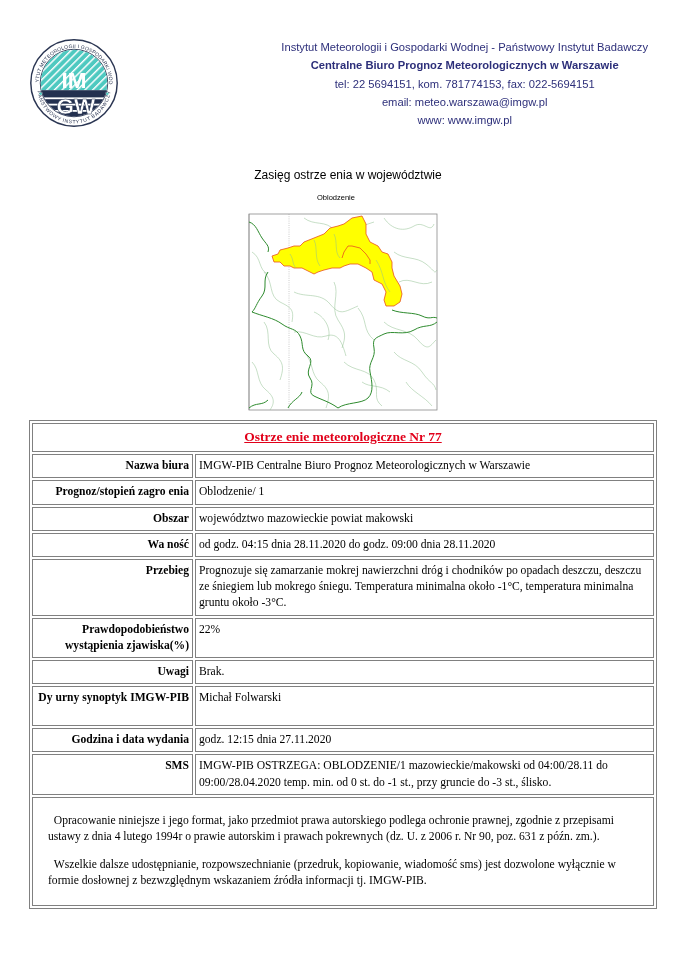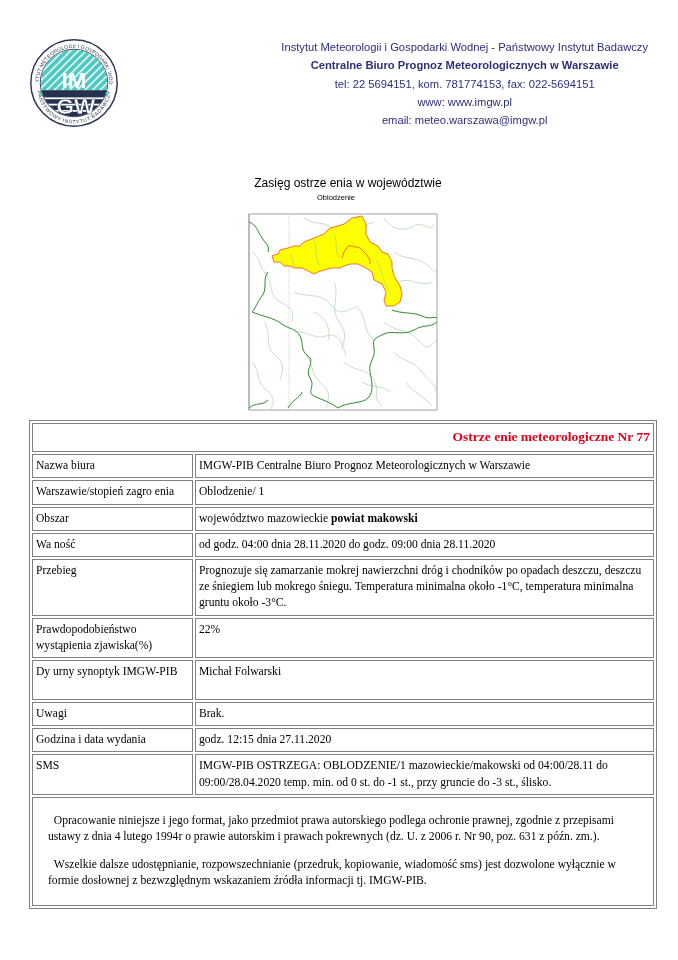--- a/index.html
+++ b/index.html
@@ -1,27 +1,27 @@
 <!DOCTYPE html>
 <html><head>
 <meta charset="utf-8">
 <style>
   html, body { margin: 0; padding: 0; background: #ffffff; }
   body { width: 678px; height: 960px; position: relative; overflow: hidden; font-family: "Liberation Sans", sans-serif; }
   .logo { position: absolute; left: 29px; top: 38px; width: 90px; height: 90px; }
   .header { position: absolute; right: 30px; top: 38px; text-align: center; font-family: "Liberation Sans", sans-serif; font-size: 11.2px; line-height: 18.3px; color: #2d2f7a; }
   .header .bold { font-weight: bold; }
-  .section-title { position: absolute; top: 176px; left: 0; width: 678px; text-align: center; font-size: 12px; color: #000; padding-left: 18px; box-sizing: border-box; }
+  .section-title { position: absolute; top: 168px; left: 0; width: 678px; text-align: center; font-size: 12px; color: #000; padding-left: 18px; box-sizing: border-box; }
   .map-title { position: absolute; top: 193px; left: 0; width: 668px; text-align: center; font-size: 7.5px; color: #000; padding-left: 4px; box-sizing: border-box; }
   .map { position: absolute; left: 234px; top: 212px; width: 204px; height: 200px; }
   table.warn { position: absolute; left: 29px; top: 420px; width: 628px; border-collapse: separate; border-spacing: 2px; border: 1px solid #808080; font-family: "Liberation Serif", serif; font-size: 11.6px; color: #000; }
   table.warn td { border: 1px solid #808080; padding: 3px 3px 3px 3px; vertical-align: top; line-height: 16.2px; }
-  table.warn td.lbl { width: 153px; font-weight: normal; }
-  table.warn td.head { text-align: right; color: #e1001a; font-weight: bold; font-size: 13.5px; padding: 5px 3px 6px; }
-  .b { font-weight: bold; }
+  table.warn td.lbl { width: 153px; font-weight: bold; text-align: right; }
+  table.warn td.head { text-align: center; color: #e1001a; font-weight: bold; font-size: 13.5px; padding: 5px 3px 6px; text-decoration: underline; }
+  .b { font-weight: normal; }
   .footer-cell { line-height: 16.6px; }
   .footer-cell p { margin: 12px; }
 </style>
 </head>
 <body>
 
 <svg class="logo" viewBox="0 0 100 100">
   <defs>
     <clipPath id="inner">
         <circle cx="50" cy="50" r="37"></circle>
@@ -51,22 +51,22 @@
     <textPath href="#ringBot" startOffset="50%" text-anchor="middle">PAŃSTWOWY INSTYTUT BADAWCZY</textPath>
   </text>
   <circle cx="13" cy="62" r="1.4" fill="#4ec9c0"></circle>
   <circle cx="87" cy="62" r="1.4" fill="#4ec9c0"></circle>
 </svg>
 
 <div class="header">
   <div>Instytut Meteorologii i Gospodarki Wodnej - Państwowy Instytut Badawczy</div>
   <div class="bold">Centralne Biuro Prognoz Meteorologicznych w Warszawie</div>
   <div>tel: 22 5694151, kom. 781774153, fax: 022-5694151</div>
+  <div>email: meteo.warszawa@imgw.pl</div>
   <div>www: www.imgw.pl</div>
-  <div>email: meteo.warszawa@imgw.pl</div>
 </div>
 
 <div class="section-title">Zasięg ostrze  enia w województwie</div>
 <div class="map-title">Oblodzenie</div>
 
 <svg class="map" viewBox="0 0 204 200">
   <rect x="15" y="2" width="188" height="196" fill="#ffffff" stroke="#8a8a8a" stroke-width="0.8"></rect>
 
   <g fill="#888" font-size="3.5" font-family="Liberation Sans, sans-serif">
     <line x1="15" y1="2" x2="15" y2="198" stroke="#8a8a8a" stroke-width="0.6"></line>
@@ -123,46 +123,46 @@
 <table class="warn">
   <tbody>
       <tr>
     <td class="head" colspan="2" style="color: rgb(225, 0, 26);">Ostrze  enie meteorologiczne Nr 77</td>
   </tr>
   <tr>
     <td class="lbl">Nazwa biura</td>
     <td>IMGW-PIB Centralne Biuro Prognoz Meteorologicznych w Warszawie</td>
   </tr>
   <tr>
-    <td class="lbl">Warszawie/stopień zagro  enia</td>
+    <td class="lbl">Prognoz/stopień zagro  enia</td>
     <td>Oblodzenie/ 1</td>
   </tr>
   <tr>
     <td class="lbl">Obszar</td>
     <td><span>województwo mazowieckie </span><span class="b">powiat makowski</span></td>
   </tr>
   <tr>
     <td class="lbl">Wa  ność</td>
-    <td>od godz. 04:00 dnia 28.11.2020 do godz. 09:00 dnia 28.11.2020</td>
+    <td>od godz. 04:15 dnia 28.11.2020 do godz. 09:00 dnia 28.11.2020</td>
   </tr>
   <tr>
     <td class="lbl">Przebieg</td>
     <td>Prognozuje się zamarzanie mokrej nawierzchni dróg i chodników po opadach deszczu, deszczu ze śniegiem lub mokrego śniegu. Temperatura minimalna około -1°C, temperatura minimalna gruntu około -3°C.</td>
   </tr>
   <tr>
     <td class="lbl">Prawdopodobieństwo wystąpienia zjawiska(%)</td>
     <td style="height:32px">22%</td>
   </tr>
   <tr>
+    <td class="lbl">Uwagi</td>
+    <td>Brak.</td>
+  </tr>
+  <tr>
     <td class="lbl">Dy  urny synoptyk IMGW-PIB</td>
     <td style="height:32px">Michał Folwarski</td>
-  </tr>
-  <tr>
-    <td class="lbl">Uwagi</td>
-    <td>Brak.</td>
   </tr>
   <tr>
     <td class="lbl">Godzina i data wydania</td>
     <td>godz. 12:15 dnia 27.11.2020</td>
   </tr>
   <tr>
     <td class="lbl">SMS</td>
     <td>IMGW-PIB OSTRZEGA: OBLODZENIE/1 mazowieckie/makowski od 04:00/28.11 do 09:00/28.04.2020 temp. min. od 0 st. do -1 st., przy gruncie do -3 st., ślisko.</td>
   </tr>
   <tr>

